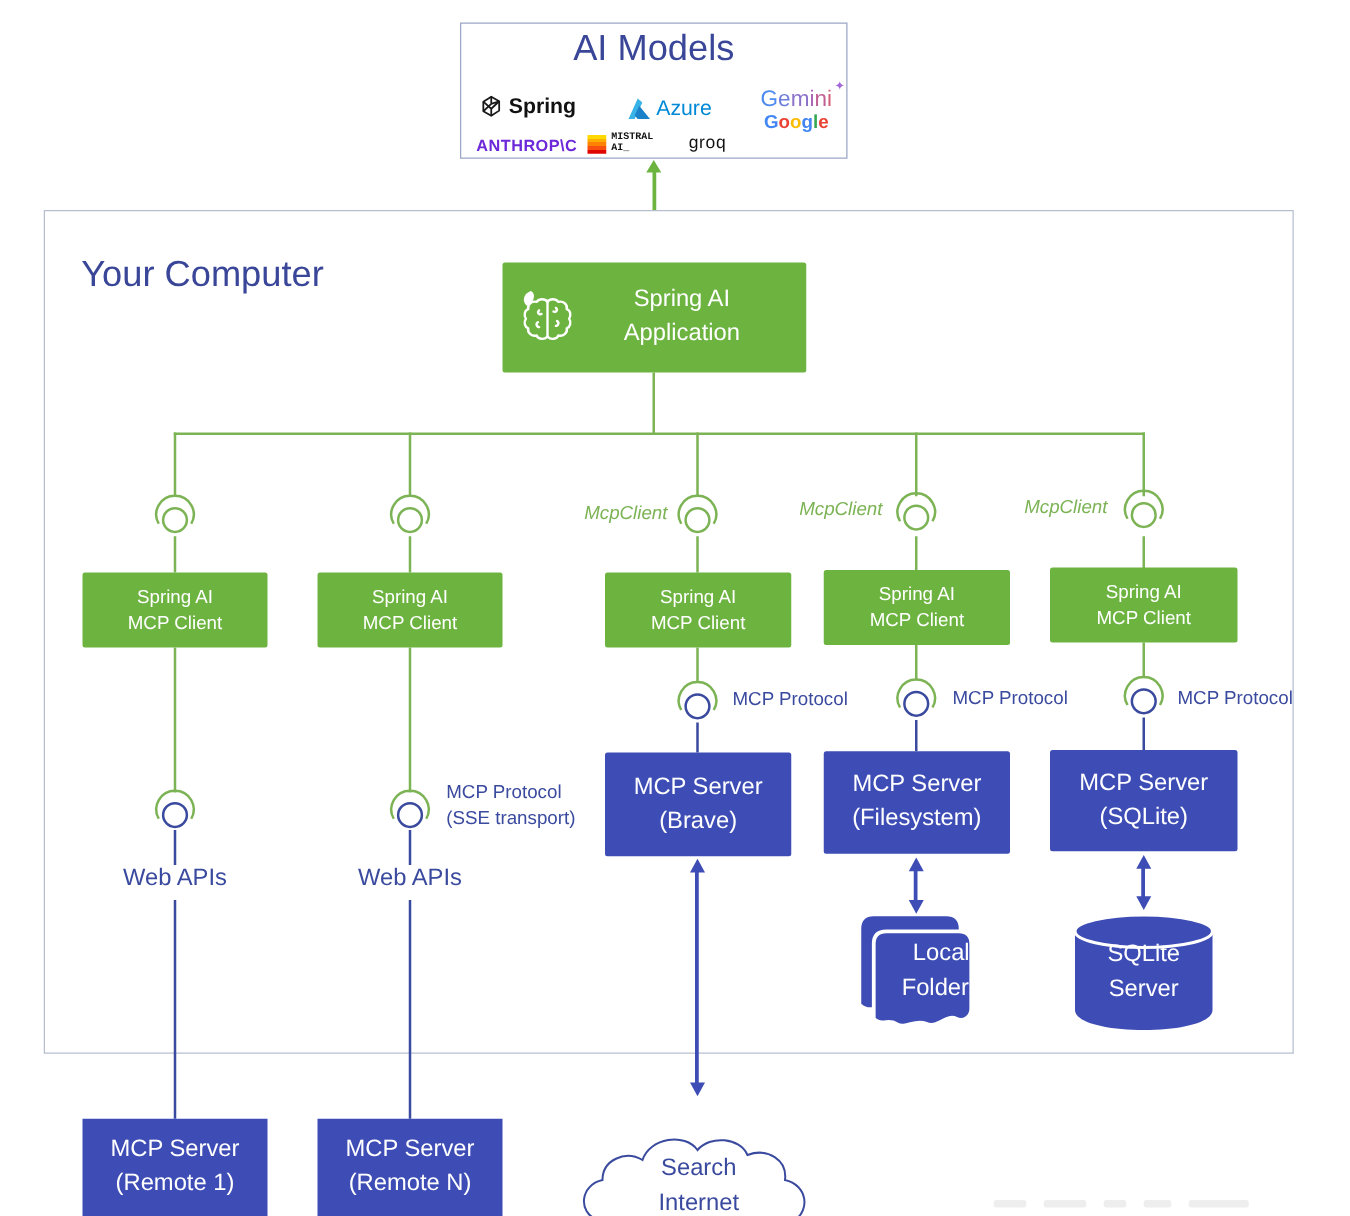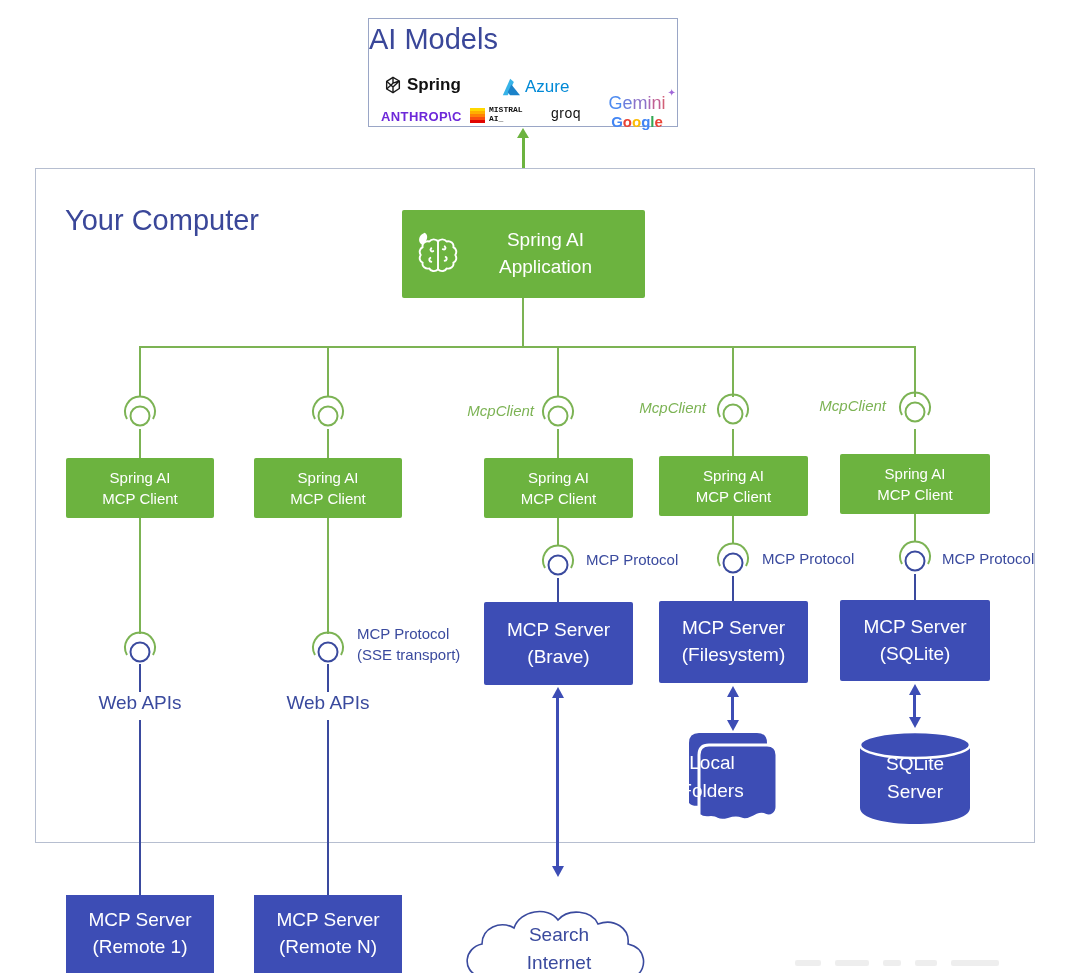--- a/index.html
+++ b/index.html
@@ -36,35 +36,35 @@
   .white-two { color:#fff; font-size:19px; line-height:28px; text-align:center; position:absolute; }
 
   
   .logo-row { position:absolute; display:flex; align-items:center; gap:4px; }
   .openai-txt { font-size:17px; font-weight:700; color:#111; }
   .azure-txt { font-size:17px; color:#0089D6; font-weight:500; }
   .anthropic-txt { font-size:13px; font-weight:800; color:#6d28d9; letter-spacing:.4px; }
   .groq-txt { font-size:14px; font-weight:400; color:#111; letter-spacing:.5px; }
   .mistral-icon { width:15px; height:15px; background:linear-gradient(#ffd800 0 20%, #ffaf00 20% 40%, #ff8205 40% 60%, #fa500f 60% 80%, #e10500 80% 100%); }
   .mistral-txt { font-family:"Liberation Mono", monospace; font-size:8px; font-weight:700; color:#111; line-height:9px; }
-  .gemini-wrap { position:absolute; text-align:center;margin-top:24px; }
+  .gemini-wrap { position:absolute; text-align:center; }
   .gemini-txt { font-size:18px; font-weight:500; position:relative; }
   .gemini-sparkle { position:absolute; top:-6px; right:-4px; font-size:10px; color:#A167D9; }
   .google-txt { font-size:15px; font-weight:700; margin-top:-1px; }
 
   .watermark { position:absolute; left:795px; top:956px; width:240px; height:14px; opacity:.28; display:flex; gap:14px; align-items:center; }
   .watermark span { display:inline-block; height:6px; background:#c3c3c3; border-radius:2px; }
 </style>
 </head>
 <body>
 
 <div id="canvas">
 
   <div class="frame" style="left:368px; top:18px; width:310px; height:109px; border-color:#9aa6c6;">
-    <div class="title-xl" style="position:absolute; left:0; top:4px; width:100%; ">AI Models</div>
+    <div class="title-xl" style="position:absolute; left:0; top:4px; width:100%; text-align:center;">AI Models</div>
 
     <div class="logo-row" style="left:14px; top:56px;">
       <svg width="20" height="20" viewBox="0 0 24 24">
         <g fill="none" stroke="#191919" stroke-width="1.7" stroke-linejoin="round">
           <path d="M12 2.8 L19.6 7.2 V16.2 L12 21.2 L4.4 16.8 V7.6 Z"></path>
           <path d="M12 2.8 V9.8 L4.4 16.8 M19.6 7.2 L12 9.8 M12 21.2 V14.4 L19.6 7.2 M4.4 7.6 L12 14.4"></path>
         </g>
       </svg>
       <span class="openai-txt">Spring</span>
     </div>
@@ -289,21 +289,21 @@
   <div>
     <div class="tri-up b" style="left:909px; top:684px;"></div>
     <div class="shaft-b" style="left:913px; top:693px; height:26px;"></div>
     <div class="tri-down b" style="left:909px; top:717px;"></div>
   </div>
 
   <svg class="abs" style="left:677px; top:731px;" width="116" height="102" viewBox="0 0 116 102">
     <path d="M10 2 Q0 2 0 12 V72 C6 78 12 72 18 76 C26 81 32 72 42 76 C52 80 58 68 66 72 C72 75 78 70 78 64 V12 Q78 2 68 2 Z" fill="#3D4DB5" transform="translate(12,0)"></path>
     <path d="M10 0 Q0 0 0 10 V70 C6 76 12 70 18 74 C26 79 32 70 42 74 C52 78 58 66 66 70 C72 73 78 68 78 62 V10 Q78 0 68 0 Z" fill="#3D4DB5" stroke="#ffffff" stroke-width="3" transform="translate(22,14)"></path>
   </svg>
-  <div class="white-two" style="left:649px; top:749px; width:112px;padding-left:14px;">
+  <div class="white-two" style="left:690px; top:749px; width:112px;padding-left:14px;">
     <div>Local</div>
     <div>Folders</div>
   </div>
 
   <svg class="abs" style="left:858px; top:729px;" width="114" height="97" viewBox="0 0 114 97">
     <path d="M2 16 V79 C2 89 27 95 57 95 C87 95 112 89 112 79 V16 Z" fill="#3D4DB5"></path>
     <ellipse cx="57" cy="16" rx="55" ry="13" fill="#3D4DB5" stroke="#ffffff" stroke-width="2.5"></ellipse>
   </svg>
   <div class="white-two" style="left:860px; top:750px; width:110px;">
     <div>SQLite</div>

